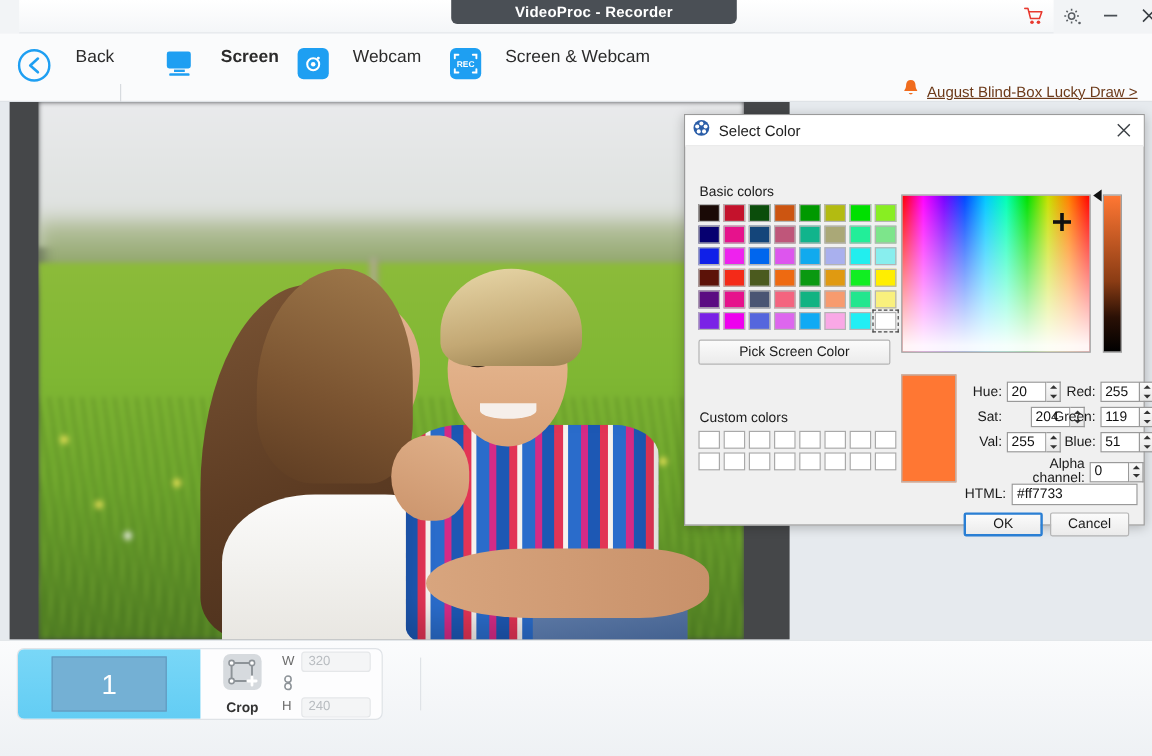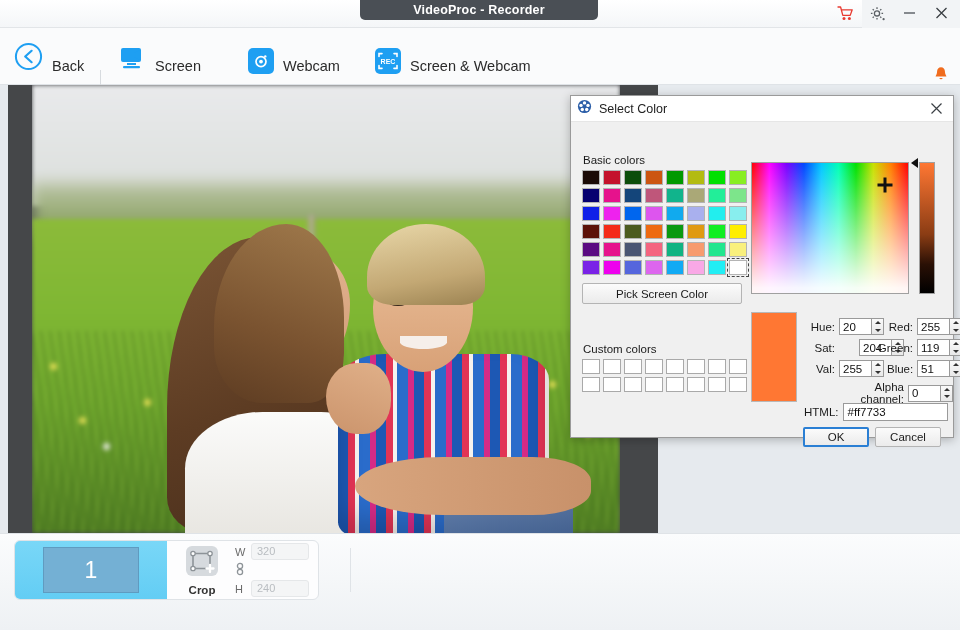--- a/index.html
+++ b/index.html
@@ -7,21 +7,21 @@
   body {
     width:960px; height:630px; overflow:hidden;
     font-family:"Liberation Sans", sans-serif;
     background:#eef1f4;
     -webkit-font-smoothing:antialiased;
   }
   #app { position:relative; width:960px; height:630px; background:#f2f4f6; }
 
   
   .titlebar {
-    position:absolute; left:0; top:0; width:862px; height:28px;
+    position:absolute; left:16px; top:0; width:862px; height:28px;
     background:linear-gradient(#ffffff,#f4f6f8);
     border-bottom:1px solid #e2e5e8;
   }
   .title-tab {
     position:absolute; left:360px; top:0; width:238px; height:20px;
     background:#4a4f55; color:#fff; font-size:12.5px; font-weight:bold;
     border-radius:0 0 5px 5px; text-align:center; line-height:20px;
     letter-spacing:.2px;
   }
   .tb-btn { position:absolute; top:3px; width:26px; height:22px; cursor:pointer; }
@@ -30,25 +30,25 @@
   #gear-btn { left:864px; }
   #min-btn  { left:896px; }
   #close-btn{ left:928px; }
 
   
   .toolbar {
     position:absolute; left:0; top:28px; width:960px; height:57px;
     background:#fafbfc; border-bottom:1px solid #dfe3e7;
   }
   .tool {
-    position:absolute; top:12px; height:34px; display:flex; align-items:flex-end;
-    gap:9px; cursor:pointer; color:#2b2b2b; font-size:14.5px;
+    position:absolute; top:12px; height:34px; display:flex; align-items:flex-start;
+    gap:20px; cursor:pointer; color:#2b2b2b; font-size:14.5px;
   }
   #tool-back { left:14px; }
-  #tool-screen { left:118px; }
+  #tool-screen { left:136px;font-weight:bold; }
   #tool-webcam { left:248px; }
   #tool-screenwebcam { left:375px; }
   .tool-sep {
     position:absolute; left:100px; top:42px; width:1px; height:28px; background:#d7dbdf;
   }
   .ico-sq {
     width:26px; height:26px; border-radius:5px; background:#1e9ff2;
     display:flex; align-items:center; justify-content:center;
   }
   .promo {
@@ -350,20 +350,21 @@
       <span>Webcam</span>
     </div>
 
     <div class="promo">
       <span>
         <svg width="14" height="16" viewBox="0 0 14 16">
             <path d="M7 1.2c-2.3 0-3.9 1.7-3.9 4 0 3.3-1.5 4.2-1.5 5.2h10.8c0-1-1.5-1.9-1.5-5.2 0-2.3-1.6-4-3.9-4z" fill="#f06c1e"></path>
             <path d="M5.3 12.1a1.8 1.8 0 003.4 0z" fill="#f06c1e"></path>
           </svg>
       </span>
+      <span class="promo-text">August Blind-Box Lucky Draw &gt;</span>
     </div>
   </div>
 
   <div class="stage">
     <div class="letterbox"></div>
     <div class="video">
       <div class="photo-soft">
         <div class="blurfield">
           <div class="sky"></div>
           <div class="hills"></div>

